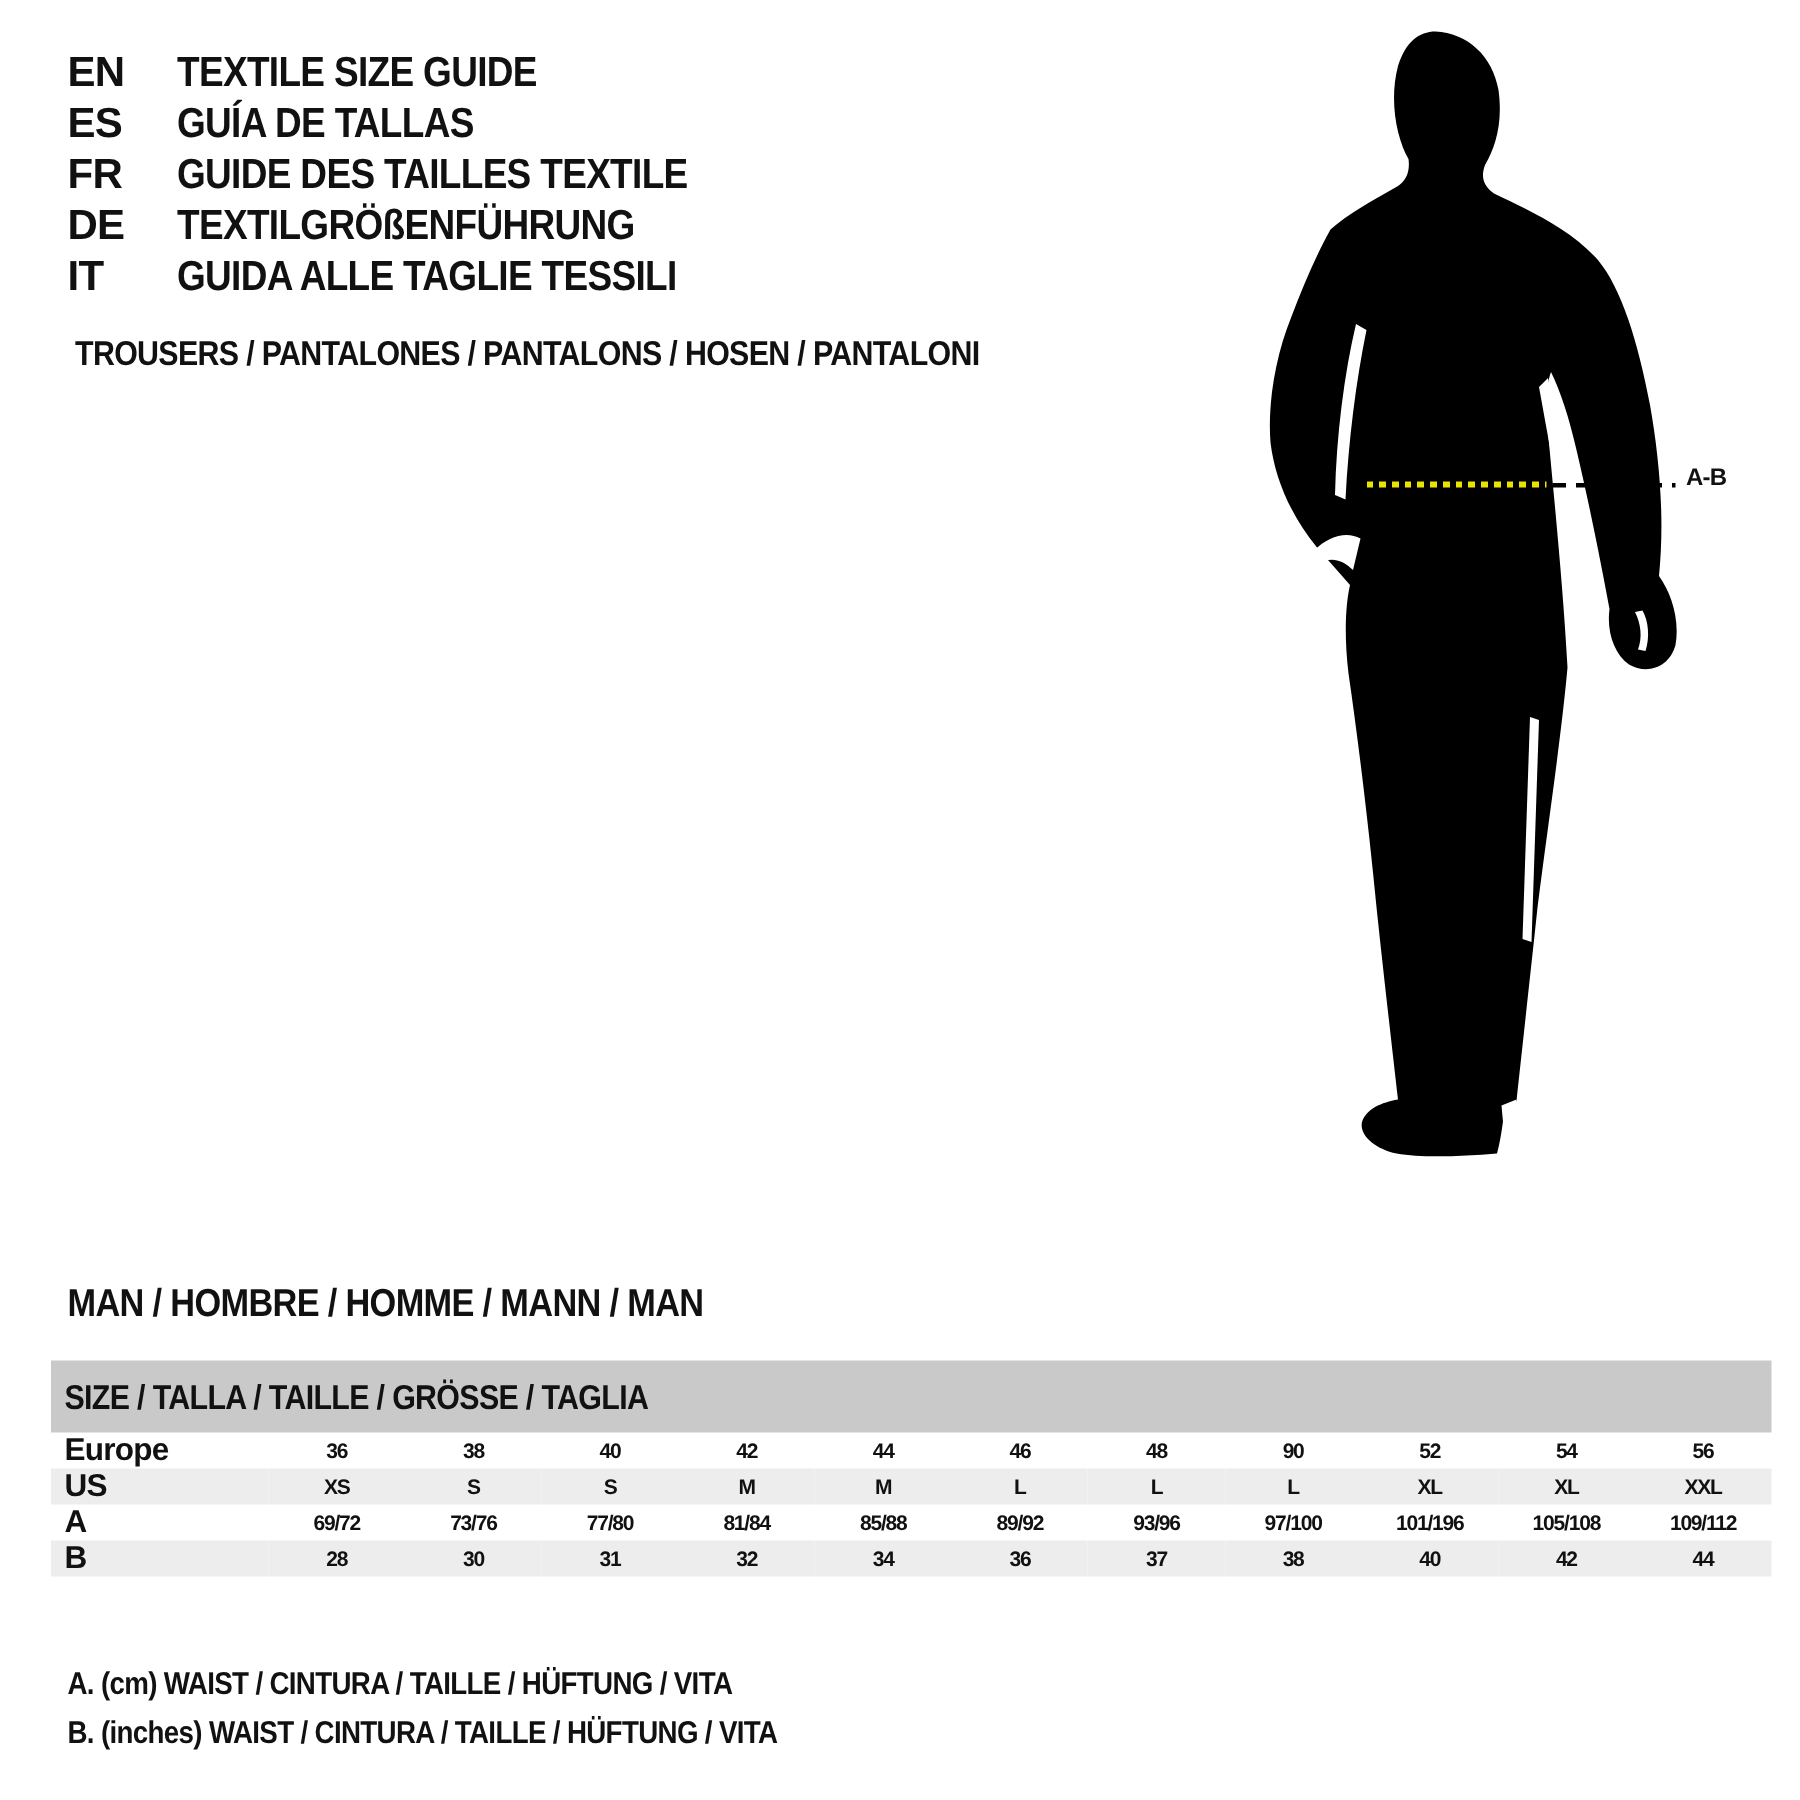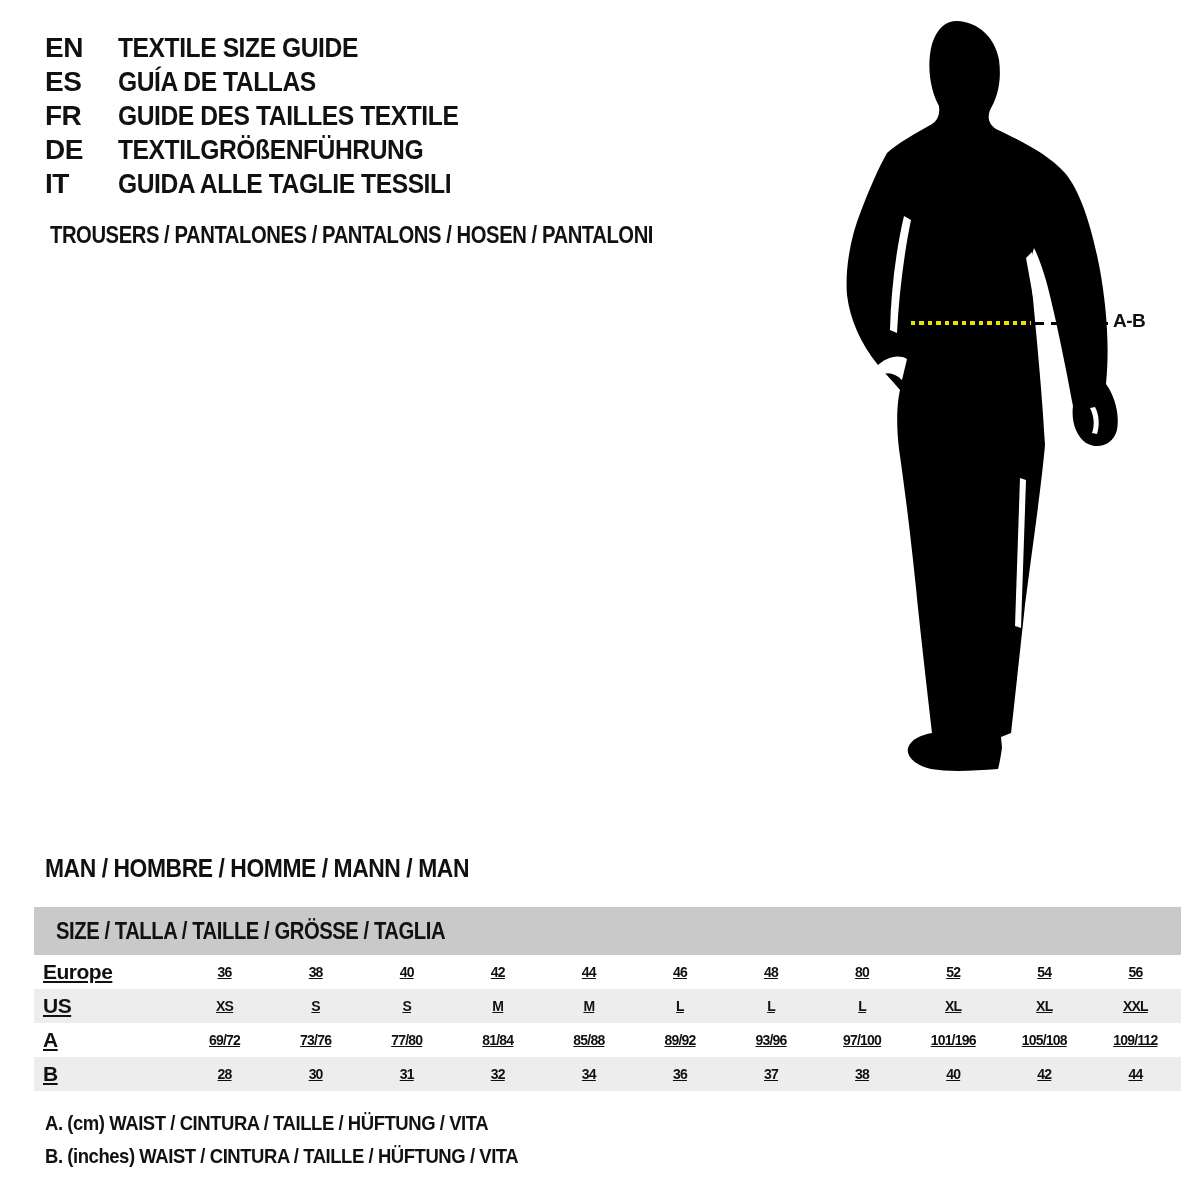--- a/index.html
+++ b/index.html
@@ -24,28 +24,28 @@
   .category{position:absolute;left:50px;top:222px;font-size:23px;font-weight:700;letter-spacing:-.5px;}
   .section-title{position:absolute;left:45px;top:853px;font-size:26px;font-weight:700;letter-spacing:-.5px;}
 
   
   .figure{position:absolute;left:840px;top:10px;width:340px;height:775px;}
   .figure svg{position:absolute;left:0;top:0;}
   .waist-dots{position:absolute;left:71px;top:311px;width:120px;height:4px;
     background:repeating-linear-gradient(90deg,var(--dot-yellow) 0 4.5px,transparent 4.5px 8.5px);}
   .waist-dashes{position:absolute;left:195px;top:312px;width:82px;height:3px;
     background:repeating-linear-gradient(90deg,#000 0 9px,transparent 9px 16px);}
-  .ab-label{position:absolute;left:273px;top:300px;font-size:19px;font-weight:700;letter-spacing:-.5px;}
+  .ab-label{position:absolute;left:284px;top:300px;font-size:16px;font-weight:700;letter-spacing:-.5px;}
 
   
   .size-table{position:absolute;left:34px;top:907px;width:1147px;border-collapse:collapse;table-layout:fixed;}
   .size-table col.c-label{width:145px;}
-  .size-table thead th{background:var(--header-bg);height:48px;text-align:left;padding-left:22px;
+  .size-table thead th{background:var(--header-bg);height:48px;text-align:left;padding-left:9px;
     font-size:23px;font-weight:700;letter-spacing:-.5px;}
-  .size-table tbody tr{height:34px;text-decoration:underline;}
+  .size-table tbody tr{height:24px;}
   .size-table tbody tr:nth-child(even){background:var(--alt-row-bg);}
   .size-table tbody th{text-align:left;padding-left:9px;font-size:21px;font-weight:700;letter-spacing:-.5px;}
   .size-table tbody td{text-align:center;font-size:14px;font-weight:700;letter-spacing:-.8px;}
 
   
   .notes{position:absolute;left:45px;top:1106px;}
   .notes p{line-height:33px;font-size:21px;font-weight:700;letter-spacing:-.5px;}
 </style>
 </head>
 <body>
@@ -139,21 +139,21 @@
     <tbody>
       <tr>
         <th>Europe</th>
         <td>36</td>
         <td>38</td>
         <td>40</td>
         <td>42</td>
         <td>44</td>
         <td>46</td>
         <td>48</td>
-        <td>80</td>
+        <td>90</td>
         <td>52</td>
         <td>54</td>
         <td>56</td>
       </tr>
       <tr>
         <th>US</th>
         <td>XS</td>
         <td>S</td>
         <td>S</td>
         <td>M</td>

